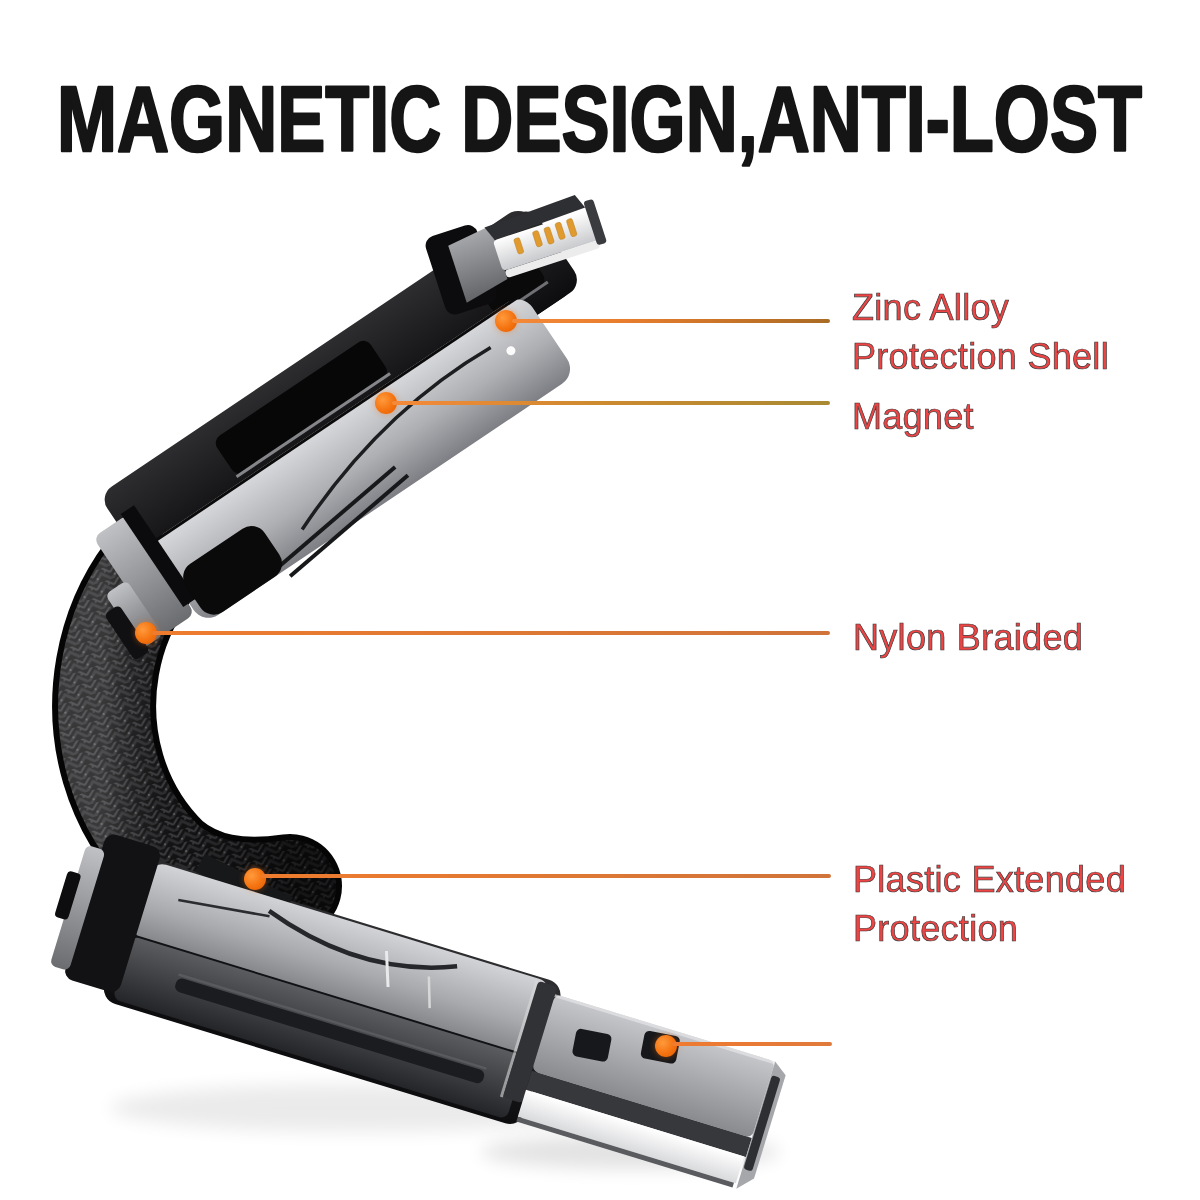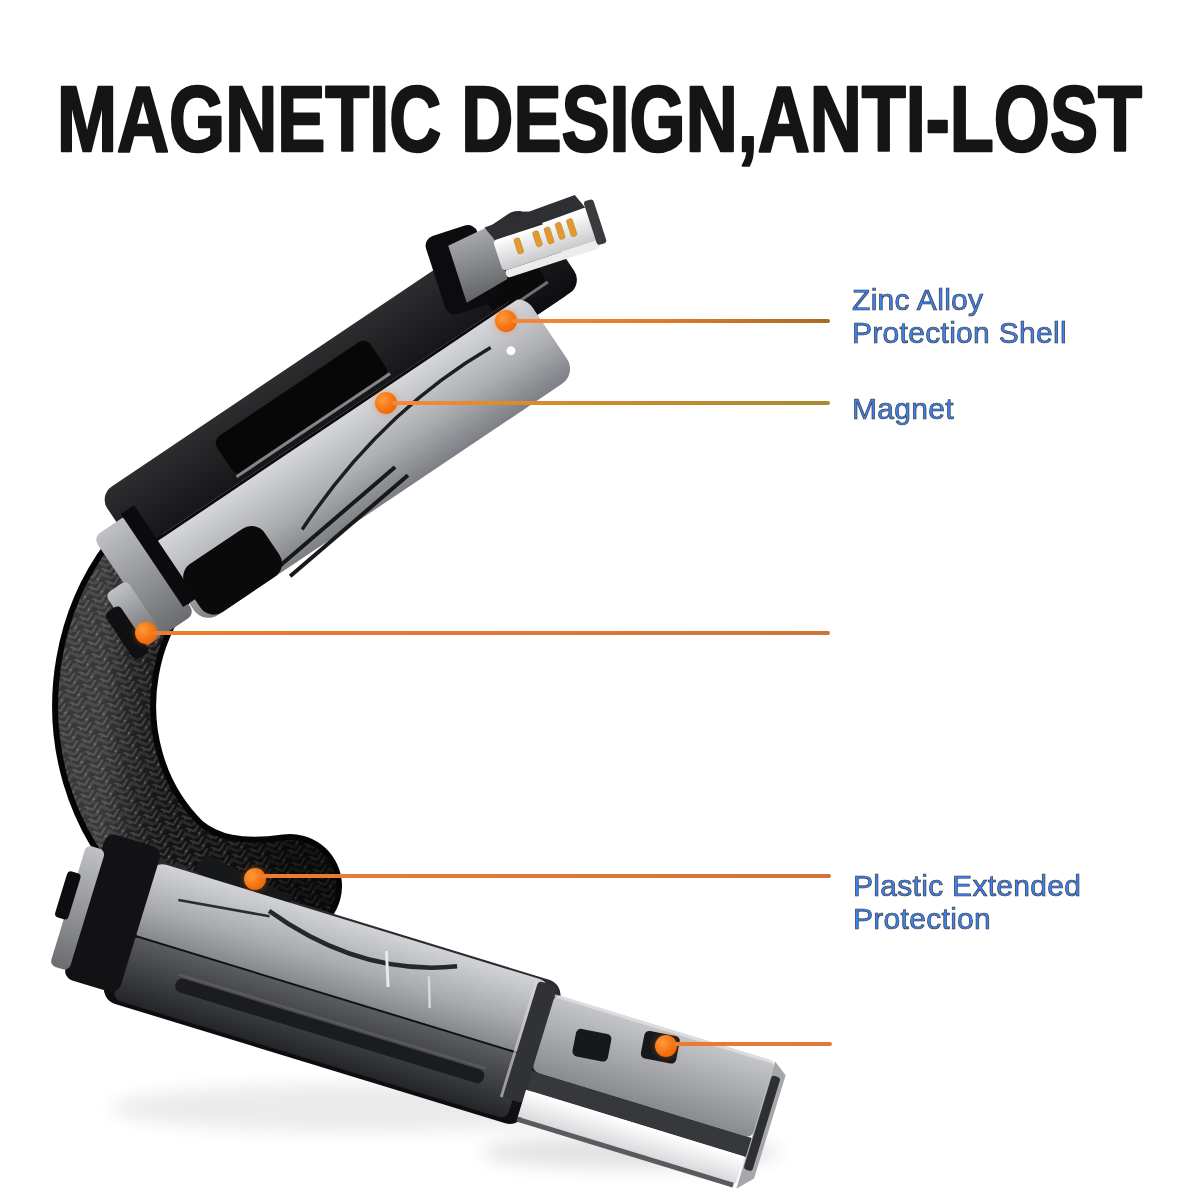--- a/index.html
+++ b/index.html
@@ -15,34 +15,34 @@
   }
   
   .ann-line{position:absolute;height:4px;border-radius:2px;}
   .ann-dot{
     position:absolute;width:22px;height:22px;border-radius:50%;
     background:radial-gradient(circle at 35% 35%,#ff9a3c 0%,#f4720f 55%,#e35c05 100%);
     box-shadow:0 0 6px rgba(244,114,15,.45);
   }
   .ann-label{
     position:absolute;white-space:pre-line;
-    font-size:30px;line-height:33px;letter-spacing:.3px;
-    color:#3b82f6;-webkit-text-stroke:.7px #3a3a3a;
+    font-size:36px;line-height:49px;letter-spacing:.3px;
+    color:#ef4444;-webkit-text-stroke:.7px #3a3a3a;
   }
   
   .l-zinc    {background:linear-gradient(90deg,#f5893a 0%,#e87d2d 35%,#a96b24 100%);}
   .l-magnet  {background:linear-gradient(90deg,#f5893a 0%,#cf8a2f 45%,#a98a33 100%);}
   .l-nylon   {background:linear-gradient(90deg,#ef7c2e 0%,#d0743a 100%);}
   .l-plastic {background:linear-gradient(90deg,#ef7c2e 0%,#d0743a 100%);}
   .l-alum    {background:linear-gradient(90deg,#f07a30 0%,#e07a3c 100%);}
   
   .d1{left:495px;top:310px;} .l1{left:512px;top:319px;width:318px;} .t1{left:852px;top:283px;}
   .d2{left:375px;top:392px;} .l2{left:392px;top:401px;width:438px;} .t2{left:852px;top:392px;}
   .d3{left:135px;top:622px;} .l3{left:152px;top:631px;width:678px;} .t3{left:853px;top:613px;}
-  .d4{left:244px;top:868px;} .l4{left:261px;top:874px;width:570px;} .t4{left:853px;top:855px;margin-top:14px;}
+  .d4{left:244px;top:868px;} .l4{left:261px;top:874px;width:570px;} .t4{left:853px;top:855px;}
   .d5{left:655px;top:1035px;}.l5{left:672px;top:1042px;width:160px;}.t5{left:853px;top:1019px;}
 </style>
 </head>
 <body>
 
 <div class="stage">
 
   <svg class="art" width="1200" height="1200" viewBox="0 0 1200 1200">
     <defs>
       <linearGradient id="gBlack" x1="0" y1="0" x2="0" y2="1">
@@ -184,20 +184,21 @@
   <div class="ann-line l-zinc l1"></div>
   <div class="ann-label t1">Zinc Alloy
 Protection Shell</div>
 
   <div class="ann-dot d2"></div>
   <div class="ann-line l-magnet l2"></div>
   <div class="ann-label t2">Magnet</div>
 
   <div class="ann-dot d3"></div>
   <div class="ann-line l-nylon l3"></div>
+  <div class="ann-label t3">Nylon Braided</div>
 
   <div class="ann-dot d4"></div>
   <div class="ann-line l-plastic l4"></div>
   <div class="ann-label t4">Plastic Extended
 Protection</div>
 
   <div class="ann-dot d5"></div>
   <div class="ann-line l-alum l5"></div>
 
 </div>

